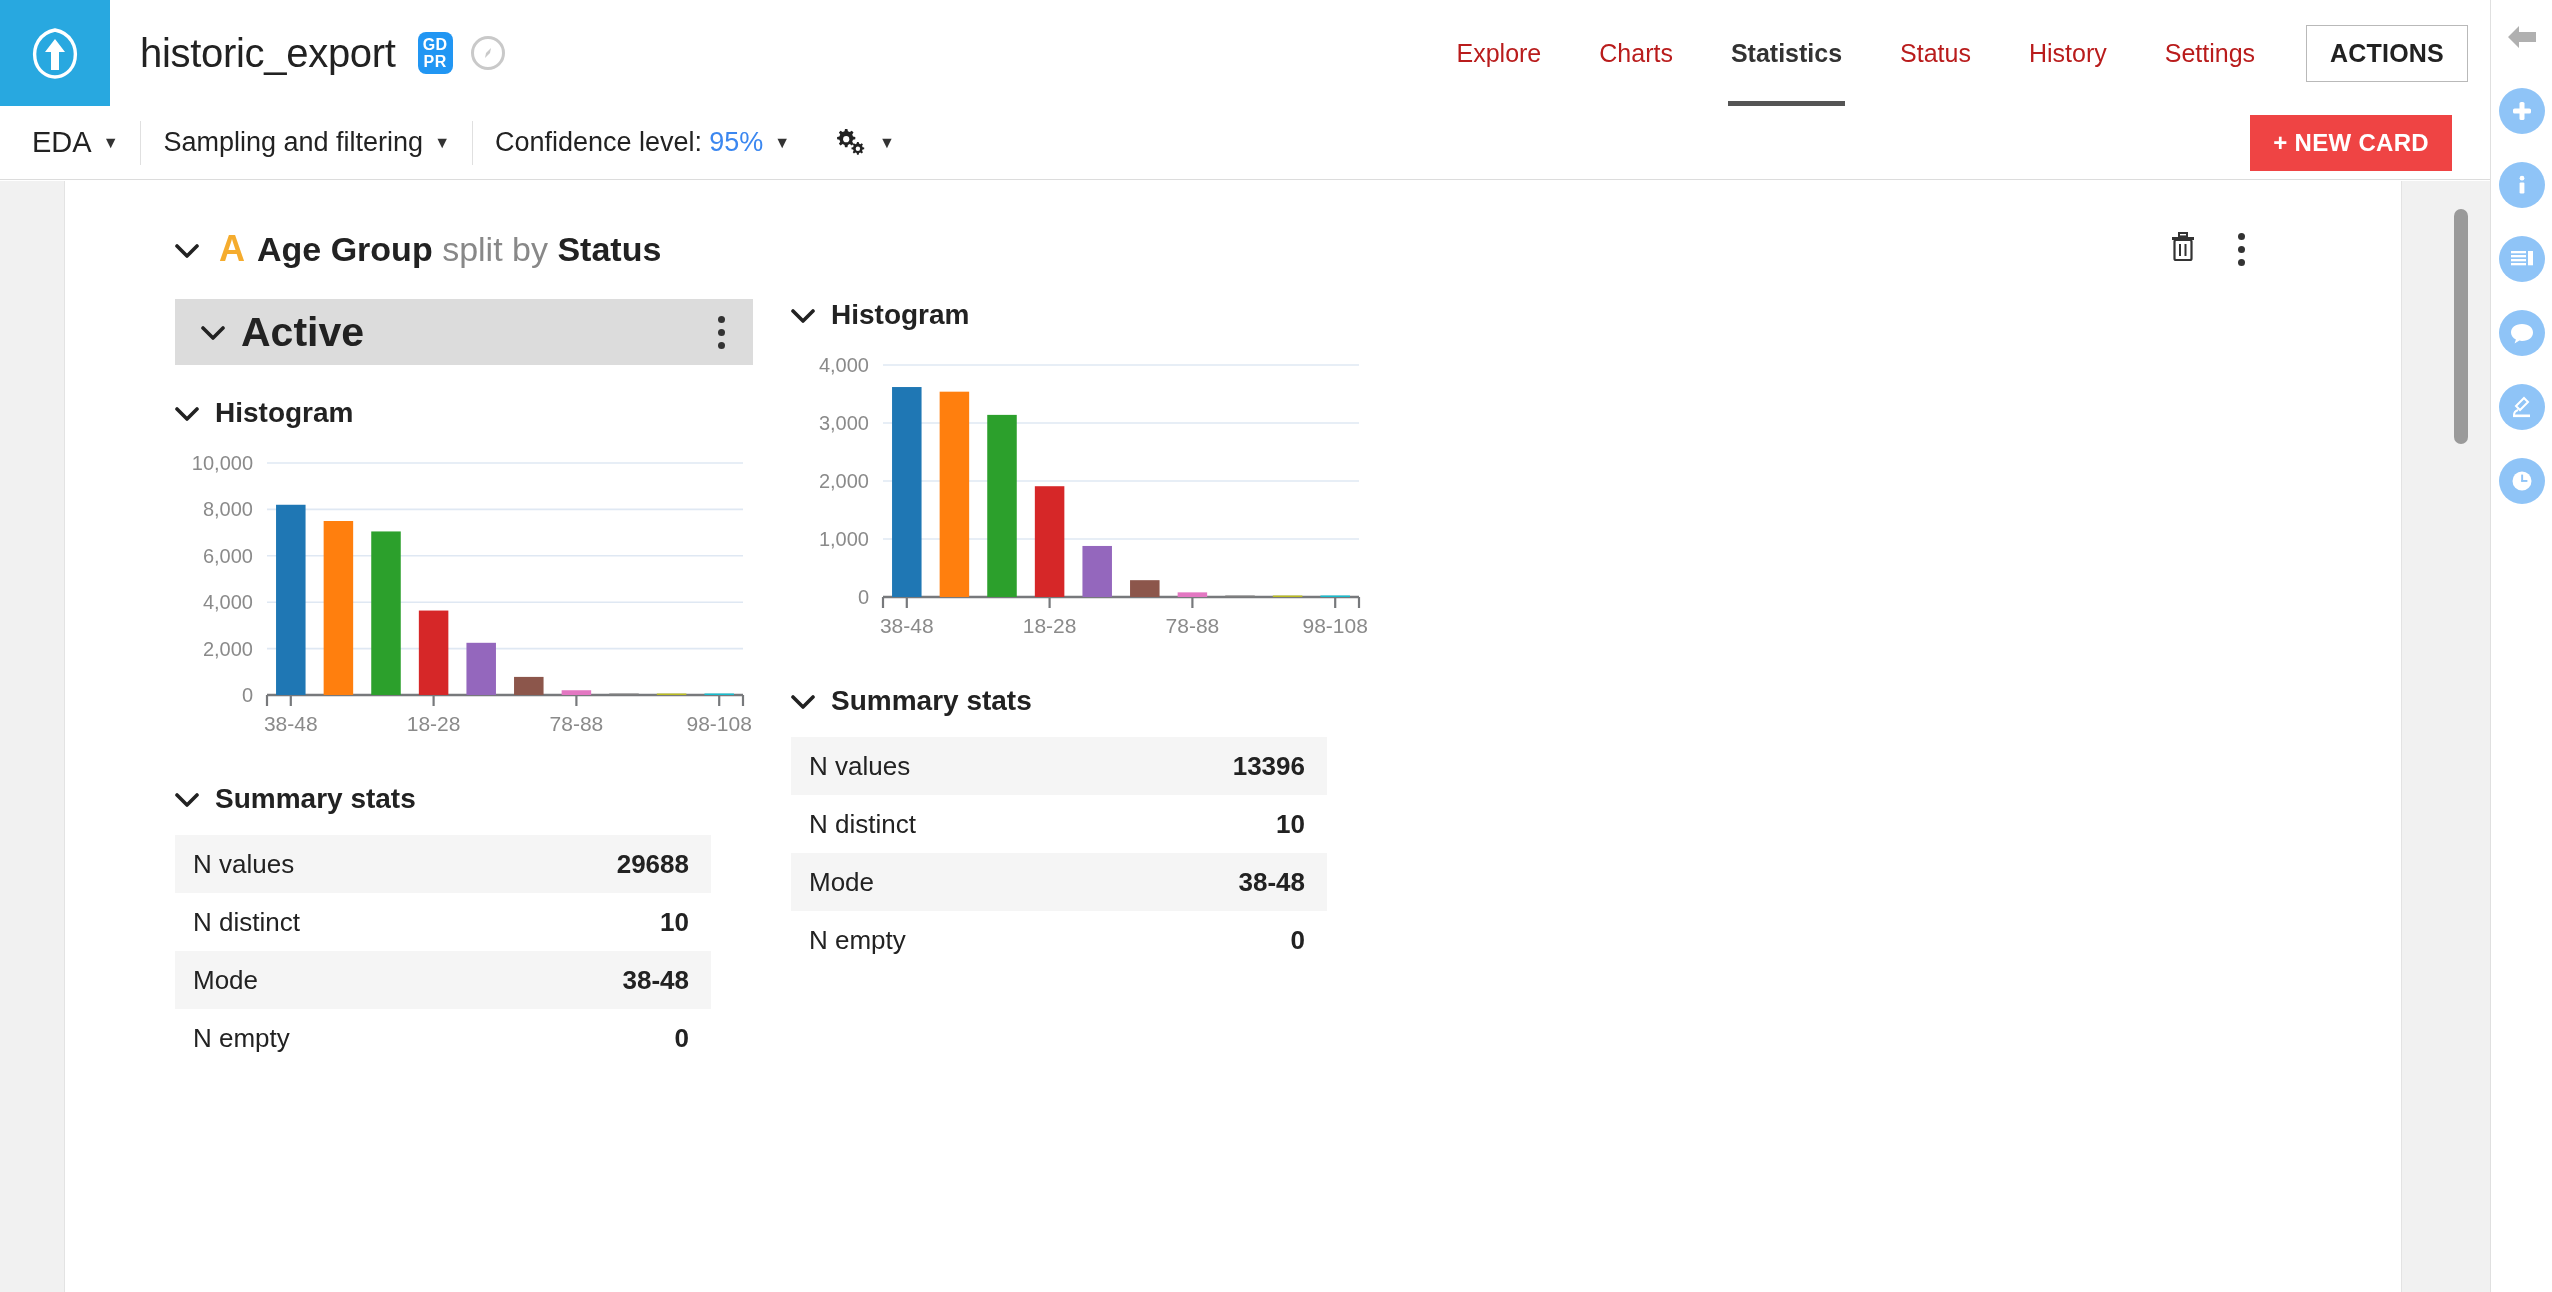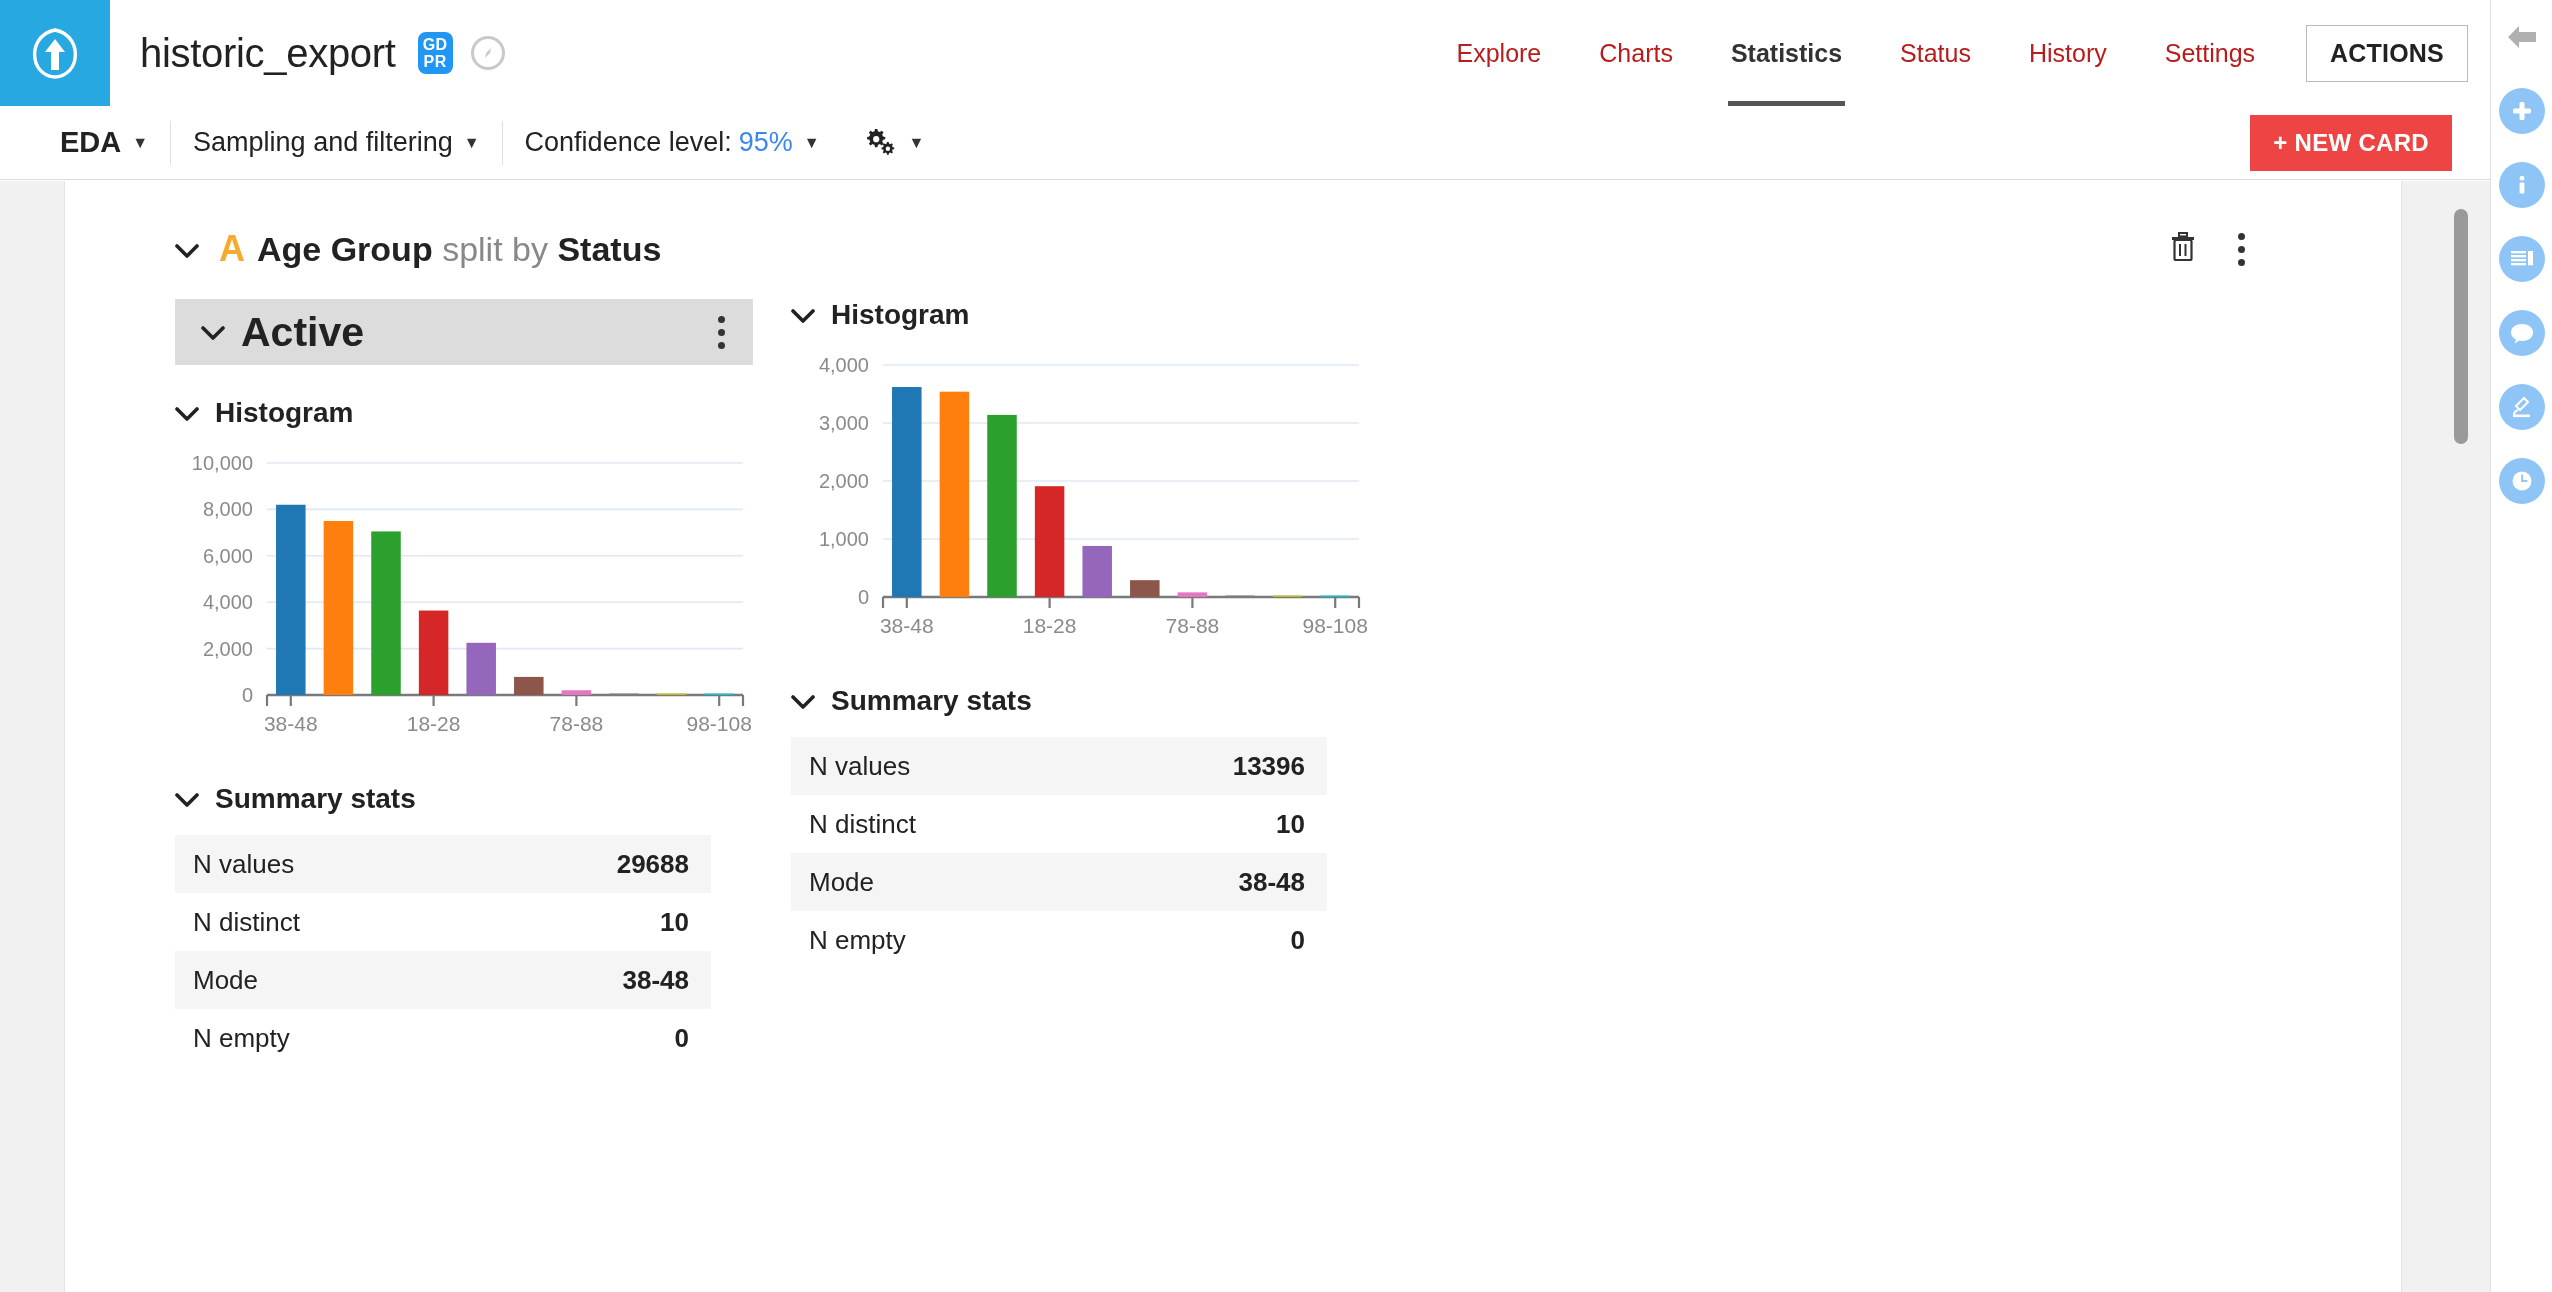--- a/index.html
+++ b/index.html
@@ -58,21 +58,21 @@
   
   .subbar {
     position: absolute; top: 106px; left: 0; width: 2490px; height: 74px;
     background: #ffffff; border-bottom: 1px solid #dcdcdc;
     display: flex; align-items: center;
   }
   .sub-item {
     display: flex; align-items: center; font-size: 27px; color: #222;
     padding: 0 22px; cursor: pointer; white-space: nowrap;
   }
-  .sub-item.eda { font-weight: 700; font-size: 29px; padding-left: 52px; margin-left: 8px; }
+  .sub-item.eda { font-weight: 400; font-size: 29px; padding-left: 32px; }
   .sep { width: 1px; height: 44px; background: #e0e0e0; }
   .caret { margin-left: 11px; font-size: 16px; color: #333; line-height: 1; }
   .conf-value { color: #3b87f0; margin-left: 7px; }
   .gears { display: flex; align-items: center; font-size: 29px; color: #222; }
   .newcard-btn {
     margin-left: auto; margin-right: 38px; background: #ef4444; color: #fff;
     border: none; font-size: 24px; font-weight: 700; padding: 14px 23px;
     cursor: pointer; letter-spacing: 0.3px;
   }
 

